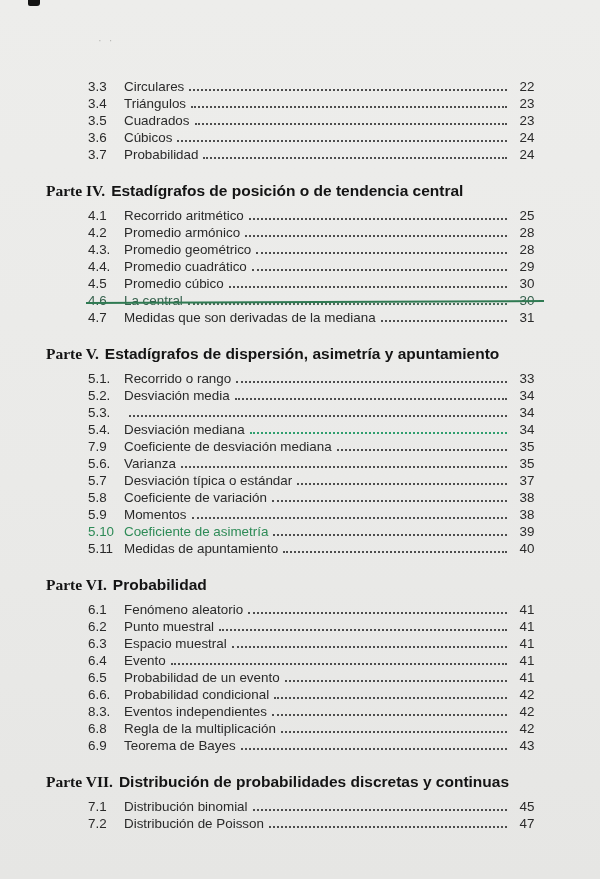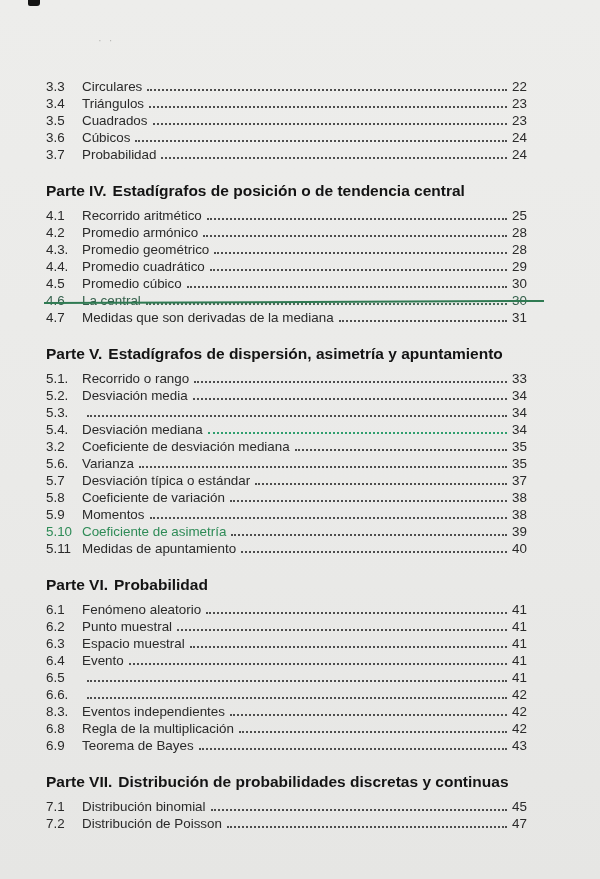--- a/index.html
+++ b/index.html
@@ -38,26 +38,27 @@
   .toc-section { margin-top: 18px; }
   .toc-section:first-child { margin-top: 0; }
 
   .part-heading {
     margin: 0 0 6px 0;
     font-size: 15.5px;
     line-height: 20px;
     font-weight: bold;
     color: #141414;
   }
-  .part-heading .part-label { margin-right: 6px; }
+  .part-heading .part-label { margin-right: 6px; font-family: Liberation Serif, serif; }
 
   .row {
     position: relative;
     display: flex;
     align-items: baseline;
+    margin-left: 42px;
     height: 17px;
     font-size: 13.4px;
     line-height: 17px;
     white-space: nowrap;
   }
   .row .num {
     flex: 0 0 36px;
     color: #2a2a2a;
   }
   .row .title {
@@ -67,21 +68,21 @@
   .row .dots {
     flex: 1 1 auto;
     align-self: flex-end;
     height: 0;
     margin: 0 5px 4px 5px;
     border-bottom: 2px dotted #4d4d4d;
     min-width: 12px;
   }
   .row .pg {
     flex: 0 0 30px;
-    text-align: left;
+    text-align: center;
     color: #2a2a2a;
   }
 
   
   .row.strike .num,
   .row.strike .title,
   .row.strike .pg { color: #35604c; }
   .row.strike .dots { border-color: #4a6a58; }
   .row.strike::after {
     content: "";
@@ -204,21 +205,21 @@
           <span class="dots"></span>
           <span class="pg">34</span>
         </div>
         <div class="row green-dots">
           <span class="num">5.4.</span>
           <span class="title">Desviación mediana</span>
           <span class="dots"></span>
           <span class="pg">34</span>
         </div>
         <div class="row">
-          <span class="num">3.2</span>
+          <span class="num">7.9</span>
           <span class="title">Coeficiente de desviación mediana</span>
           <span class="dots"></span>
           <span class="pg">35</span>
         </div>
         <div class="row">
           <span class="num">5.6.</span>
           <span class="title">Varianza</span>
           <span class="dots"></span>
           <span class="pg">35</span>
         </div>
@@ -274,25 +275,27 @@
           <span class="pg">41</span>
         </div>
         <div class="row">
           <span class="num">6.4</span>
           <span class="title">Evento</span>
           <span class="dots"></span>
           <span class="pg">41</span>
         </div>
         <div class="row">
           <span class="num">6.5</span>
+          <span class="title">Probabilidad de un evento</span>
           <span class="dots"></span>
           <span class="pg">41</span>
         </div>
         <div class="row">
           <span class="num">6.6.</span>
+          <span class="title">Probabilidad condicional</span>
           <span class="dots"></span>
           <span class="pg">42</span>
         </div>
         <div class="row">
           <span class="num">8.3.</span>
           <span class="title">Eventos independientes</span>
           <span class="dots"></span>
           <span class="pg">42</span>
         </div>
         <div class="row">

